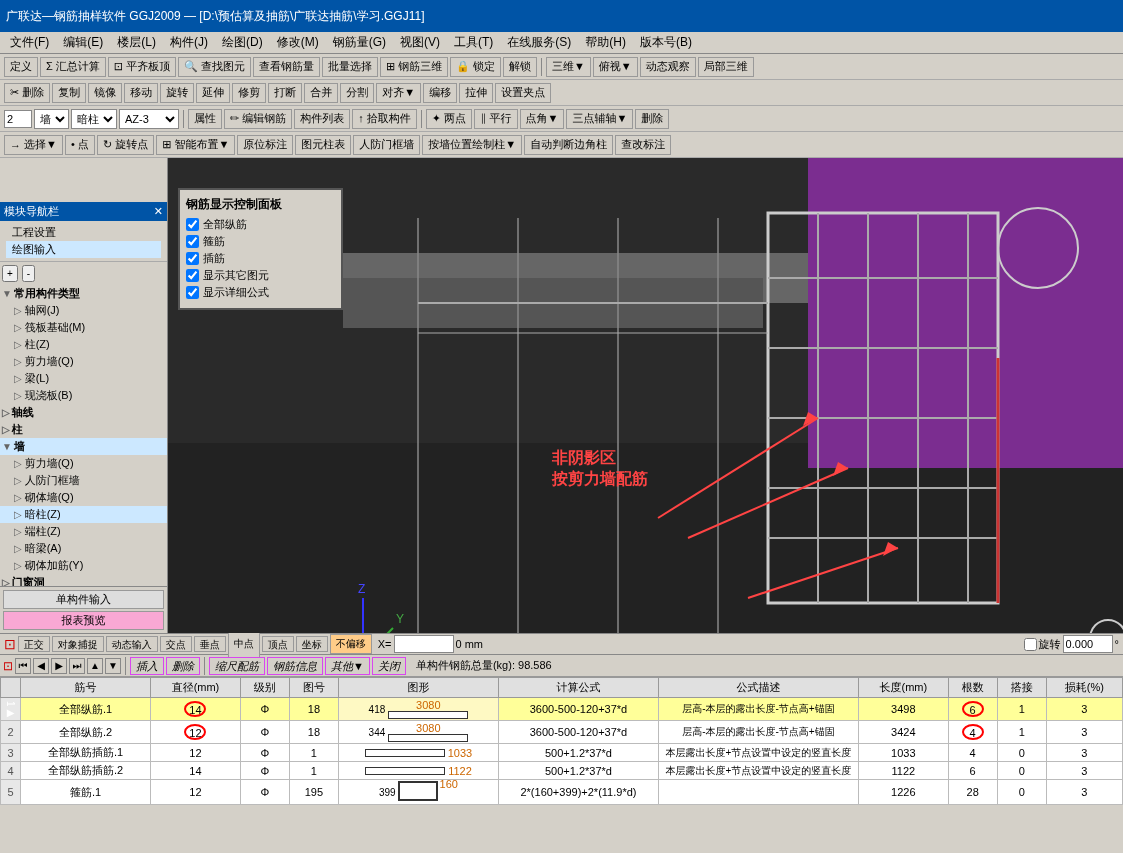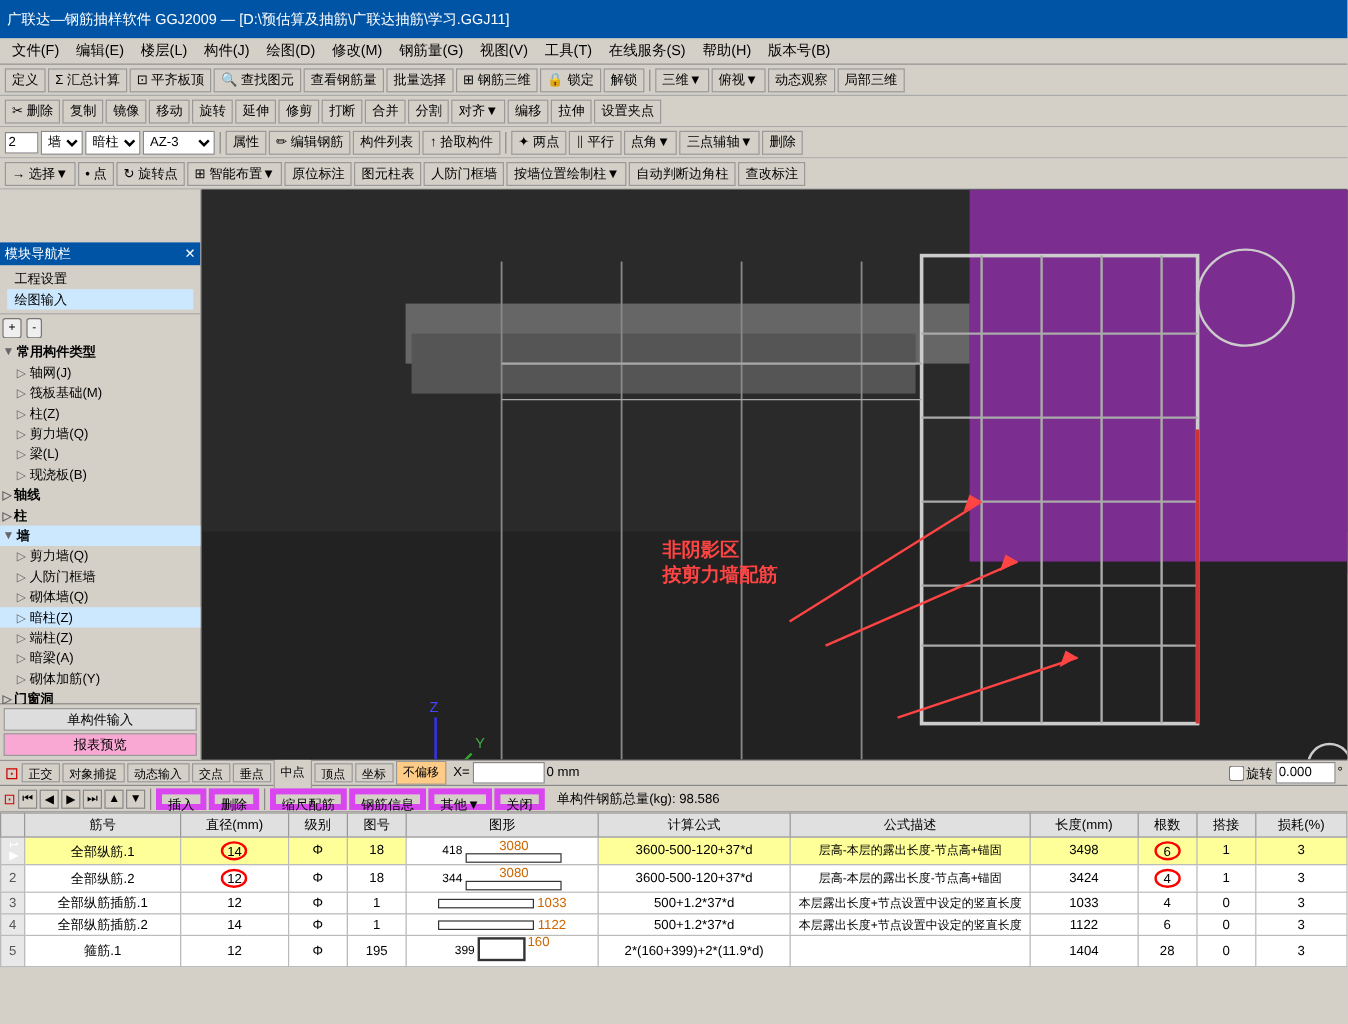--- a/index.html
+++ b/index.html
@@ -40,21 +40,21 @@
     .annotation { position: absolute; color: #ff4444; font-size: 16px; font-weight: bold; pointer-events: none; }
 
     
     #data-table { width: 100%; border-collapse: collapse; font-size: 11px; }
     #data-table th { background: #e0e0e0; border: 1px solid #999; padding: 2px 4px; text-align: center; white-space: nowrap; font-weight: normal; }
     #data-table td { border: 1px solid #bbb; padding: 1px 3px; text-align: center; white-space: nowrap; background: white; }
     .circle-red { display: inline-block; width: 22px; height: 16px; border: 2px solid red; border-radius: 50%; text-align: center; line-height: 14px; color: black; font-size: 11px; }
 
     
     #bottom-toolbar { background: #d4d0c8; height: 22px; display: flex; align-items: center; padding: 0 2px; gap: 2px; border-bottom: 1px solid #999; font-size: 11px; }
-    .bt-btn { background: #d4d0c8; border: 5px solid #d946ef; padding: 1px 5px; font-size: 11px; cursor: pointer; height: 18px; white-space: nowrap; }
+    .bt-btn { background: #d4d0c8; border: 1px solid #d946ef; padding: 1px 5px; font-size: 11px; cursor: pointer; height: 18px; white-space: nowrap; font-style: italic; }
 
     
     .nav-btn { background: #d4d0c8; border: 1px solid #888; width: 16px; height: 16px; display: flex; align-items: center; justify-content: center; cursor: pointer; font-size: 10px; }
 
     
     .tb-input { border: 1px solid #888; height: 18px; padding: 0 2px; font-size: 11px; background: white; }
     .tb-select { border: 1px solid #888; height: 20px; padding: 0 1px; font-size: 11px; background: white; }
 
     
     #sidebar-content { overflow-y: auto; flex: 1; }
@@ -282,20 +282,43 @@
       <line x1="520" y1="380" x2="680" y2="310" stroke="#ff4444" stroke-width="2"></line>
       <polygon points="680,310 665,318 670,304" fill="#ff4444"></polygon>
 
       <line x1="580" y1="440" x2="730" y2="390" stroke="#ff4444" stroke-width="2"></line>
       <polygon points="730,390 715,398 720,384" fill="#ff4444"></polygon>
 
       <line x1="490" y1="360" x2="650" y2="260" stroke="#ff4444" stroke-width="2"></line>
       <polygon points="650,260 635,268 640,254" fill="#ff4444"></polygon>
     </svg>
 
+    <div id="rebar-panel">
+      <div id="rebar-panel-title">钢筋显示控制面板</div>
+      <div class="rebar-cb">
+          <input type="checkbox" checked="" style="">
+          <span>全部纵筋</span>
+        </div>
+      <div class="rebar-cb">
+          <input type="checkbox" checked="" style="">
+          <span>箍筋</span>
+        </div>
+      <div class="rebar-cb">
+          <input type="checkbox" checked="" style="">
+          <span>插筋</span>
+        </div>
+      <div class="rebar-cb">
+          <input type="checkbox" checked="" style="">
+          <span>显示其它图元</span>
+        </div>
+      <div class="rebar-cb">
+          <input type="checkbox" checked="" style="">
+          <span>显示详细公式</span>
+        </div>
+    </div>
 
     <div class="annotation" style="left: 384px; top: 290px;">
       <div>非阴影区</div>
       <div>按剪力墙配筋</div>
     </div>
 
   </div>
 </div>
 
 <div id="statusbar" style="background:#d4d0c8; height:22px; display:flex; align-items:center; padding:0 4px; gap:2px; border-top:1px solid #888; border-bottom:1px solid #888; font-size:11px;">
@@ -359,21 +382,21 @@
         </tr>
       </thead>
       <tbody>
 
         <tr>
           <td class="row-num" style="background:#4488cc; color:white; font-size:10px; writing-mode:vertical-rl; text-orientation:mixed; padding:2px 1px;"><span>1▶</span></td>
           <td style="background:#ffff99;">全部纵筋.1</td>
           <td style="background:#ffff99;"><span class="circle-red">14</span></td>
           <td style="background:#ffff99;">Φ</td>
           <td style="background:#ffff99;">18</td>
-          <td style="background:#ffffff; text-align:center;margin-left:11px;">
+          <td style="background:#fef9c3; text-align:center;margin-left:11px;">
             <div style="display:flex; align-items:center; justify-content:center; gap:3px;">
               <span style="font-size:10px;">418</span>
               <div style="display:flex; flex-direction:column; align-items:center;">
                 <span style="color:#cc6600; font-size:11px;">3080</span>
                 <div style="width:80px; height:8px; border:1px solid #333; background:white;"></div>
               </div>
             </div>
           </td>
           <td style="background:#ffff99;">3600-500-120+37*d</td>
           <td style="background:#ffff99; font-size:10px;">层高-本层的露出长度-节点高+锚固</td>
@@ -456,21 +479,21 @@
             <div style="display:flex; align-items:center; justify-content:center; gap:2px;">
               <span style="font-size:10px;">399</span>
               <div style="position:relative;">
                 <div style="width:40px; height:20px; border:2px solid #333; background:white; display:inline-block;"></div>
               </div>
               <span style="color:#cc6600; font-size:11px; position:relative; top:-8px;">160</span>
             </div>
           </td>
           <td>2*(160+399)+2*(11.9*d)</td>
           <td style="font-size:10px;"></td>
-          <td>1404</td>
+          <td>1226</td>
           <td>28</td>
           <td>0</td>
           <td>3</td>
         </tr>
       </tbody>
     </table>
   </div>
 </div>
 
 </body></html>

